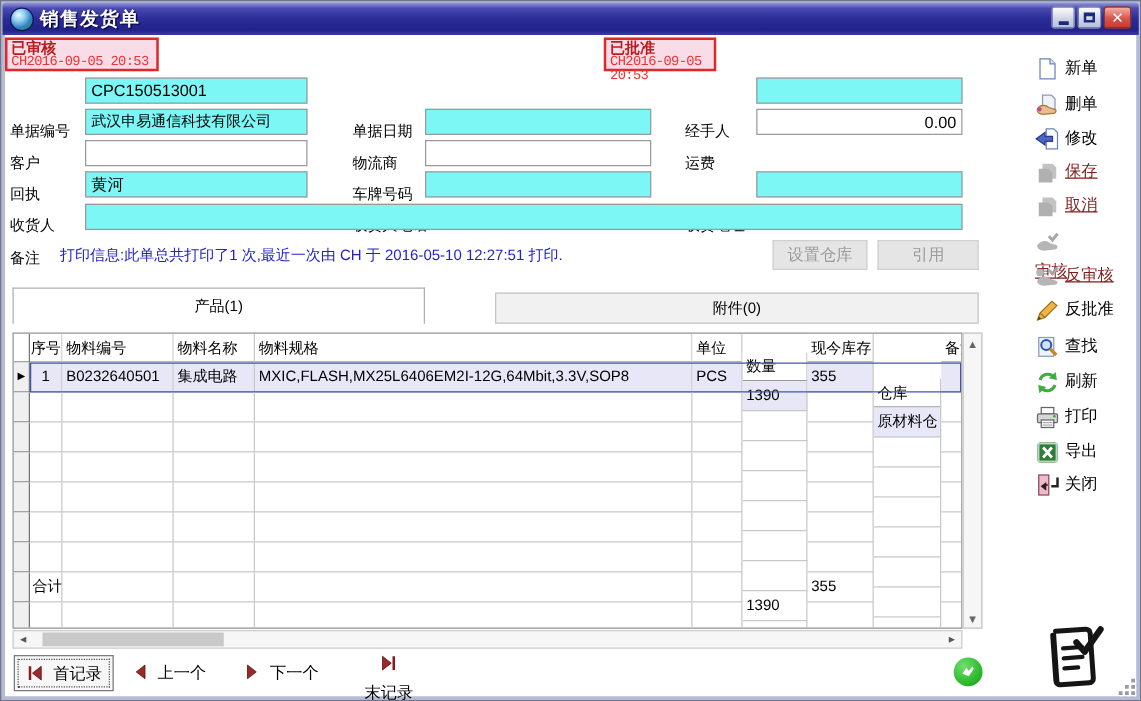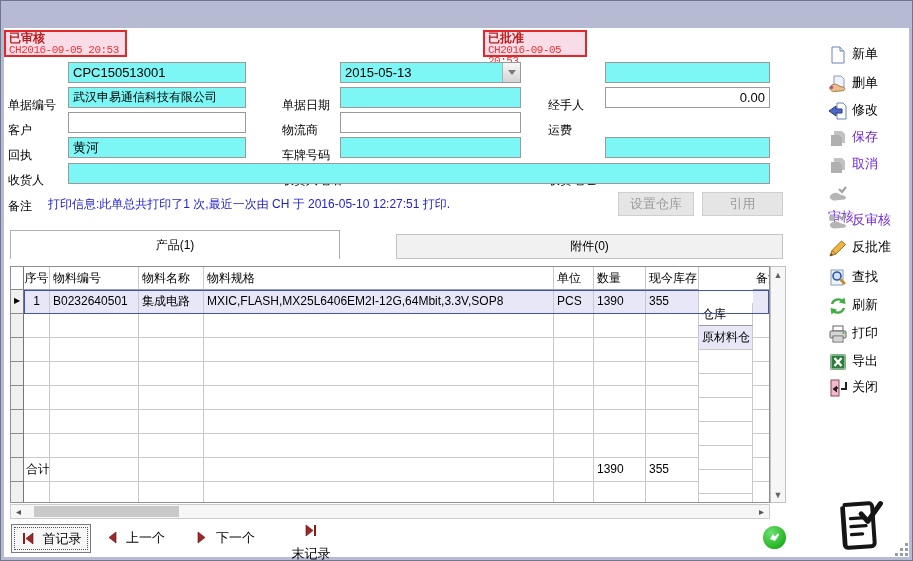--- a/index.html
+++ b/index.html
@@ -42,73 +42,82 @@
   .tab.active{left:10px;top:230px;width:330px;height:29px;background:#fff;border:1px solid #b0b0b0;border-bottom:none;z-index:2;}
   .tab.idle{left:396px;top:234px;width:387px;height:25px;background:#f1f1f1;border:1px solid #c4c4c4;}
   
   .grid{position:absolute;left:10px;top:266px;width:760px;height:237px;border:1px solid #8f8f8f;box-sizing:border-box;background:#fff;overflow:hidden;}
   .r{position:absolute;left:0;width:758px;height:24px;display:flex;}
   .r i,.r b{display:block;box-sizing:border-box;height:100%;border-right:1px solid #c9c9c9;border-bottom:1px solid #c9c9c9;
     font-style:normal;font-weight:normal;font-size:12px;line-height:22px;overflow:hidden;white-space:nowrap;padding-left:3px;}
   .cm{width:13px;background:#f0f0f0;border-right:1px solid #777 !important;border-bottom:1px solid #8a8a8a !important;padding:0 !important;
       font-size:8px !important;text-align:center;color:#000;}
   .c0{width:26px;text-align:center;padding:0 !important;}
-  .c1{width:89px;} .c2{width:65px;} .c3{width:350px;} .c4{width:40px;} .c5{width:52px;} .c6{width:53px;} .c7{width:54px;margin-top:36px;}
+  .c1{width:89px;} .c2{width:65px;} .c3{width:350px;} .c4{width:40px;} .c5{width:52px;margin-top:15px;} .c6{width:53px;} .c7{width:54px;margin-top:36px;}
   .c8{flex:1;border-right:none !important;}
   .thead{top:0;height:23px;}
   .thead i{border-bottom:1px solid #9c9c9c;background:#fff;}
   .drow i{background:#e7e7f8;}
   .drow .cm{background:#f0f0f0;}
   .sel-outline{position:absolute;left:13px;top:23px;width:745px;height:24px;border:1px solid #4054b4;box-sizing:border-box;pointer-events:none;}
   
   .vscroll{position:absolute;left:770px;top:266px;width:16px;height:237px;background:#f6f6f6;border:1px solid #c2c2c2;box-sizing:border-box;}
   .sarrow{position:absolute;left:0;width:14px;height:15px;display:flex;align-items:center;justify-content:center;color:#666;font-size:9px;}
   .hscroll{position:absolute;left:10px;top:504px;width:760px;height:15px;background:#f6f6f6;border:1px solid #cccccc;box-sizing:border-box;}
   .hthumb{position:absolute;left:23px;top:1px;width:145px;height:11px;background:#c9c9c9;}
   .harrow{position:absolute;top:0;width:15px;height:13px;display:flex;align-items:center;justify-content:center;color:#555;font-size:10px;}
   
   .navbtn{position:absolute;top:524px;height:27px;display:flex;align-items:center;gap:8px;font-size:13px;color:#000;}
   .navbtn.boxed{border:1px solid #7a7a7a;background:#f7f7f7;outline:1px dotted #555;outline-offset:-4px;justify-content:center;}
   .navico{display:flex;align-items:center;}
   
   .side-item{position:absolute;left:828px;width:82px;height:24px;display:flex;align-items:flex-start;gap:4px;font-size:13px;color:#000;cursor:default;}
-  .side-item.disabled{color:#6d28d9;}
+  .side-item.disabled{color:#7f1d1d;text-decoration:underline;}
   .side-item svg{flex:0 0 20px;}
   
   .okcircle{position:absolute;left:763px;top:526px;width:23px;height:23px;border-radius:50%;
     background:radial-gradient(circle at 35% 30%,#6fe06f,#28b828 65%,#17941c);display:flex;align-items:center;justify-content:center;}
   .grip{position:absolute;right:5px;bottom:5px;width:16px;height:16px;}
   .grip span{position:absolute;width:3px;height:3px;background:#9a9aa8;box-shadow:1px 1px 0 #fff;}
 </style>
 </head>
 <body>
 
 <div class="win">
 
+  <div class="titlebar">
+    <div class="app-icon"></div>
+    <div class="title-text">销售发货单</div>
+    <div class="winbtns">
+      <div class="wbtn">
+          <span class="glyph-min"></span>
+        </div>
+      <div class="wbtn">
+          <span class="glyph-max"></span>
+        </div>
+      <div class="wbtn close">
+          <span>✕</span>
+        </div>
+    </div>
+  </div>
 
   <div class="client"></div>
 
   <div class="stamp" style="left:4px;width:123px;">
     <span class="s1">已审核</span>
     <span class="s2">CH2016-09-05 20:53</span>
   </div>
-  <div class="stamp" style="left:483px;width:104px;">
+  <div class="stamp" style="left:483px;width:90px;">
     <span class="s1">已批准</span>
     <span class="s2">CH2016-09-05 20:53</span>
   </div>
 
   <span class="lbl" style="left:8px;top:66px;">单据编号</span>
   <input class="inp cyan" style="left: 68px; top: 62px; width: 178px;" value="CPC150513001">
   <span class="lbl" style="left:282px;top:66px;">单据日期</span>
-  <div class="combo" style="left:340px;top:62px;width:181px;">
-    <span class="cv">2015-05-13</span>
-    <span class="cb">
-        <span class="chev"></span>
-      </span>
-  </div>
   <span class="lbl" style="left:548px;top:66px;">经手人</span>
   <input class="inp cyan" style="left: 605px; top: 62px; width: 165px;" value="">
 
   <span class="lbl" style="left:8px;top:91px;">客户</span>
   <input class="inp cyan" style="left: 68px; top: 87px; width: 178px; font-size: 12px;" value="武汉申易通信科技有限公司">
   <span class="lbl" style="left:282px;top:91px;">物流商</span>
   <input class="inp cyan" style="left: 340px; top: 87px; width: 181px;" value="">
   <span class="lbl" style="left:548px;top:91px;">运费</span>
   <input class="inp" style="left: 605px; top: 87px; width: 165px; text-align: right;" value="0.00">
 

